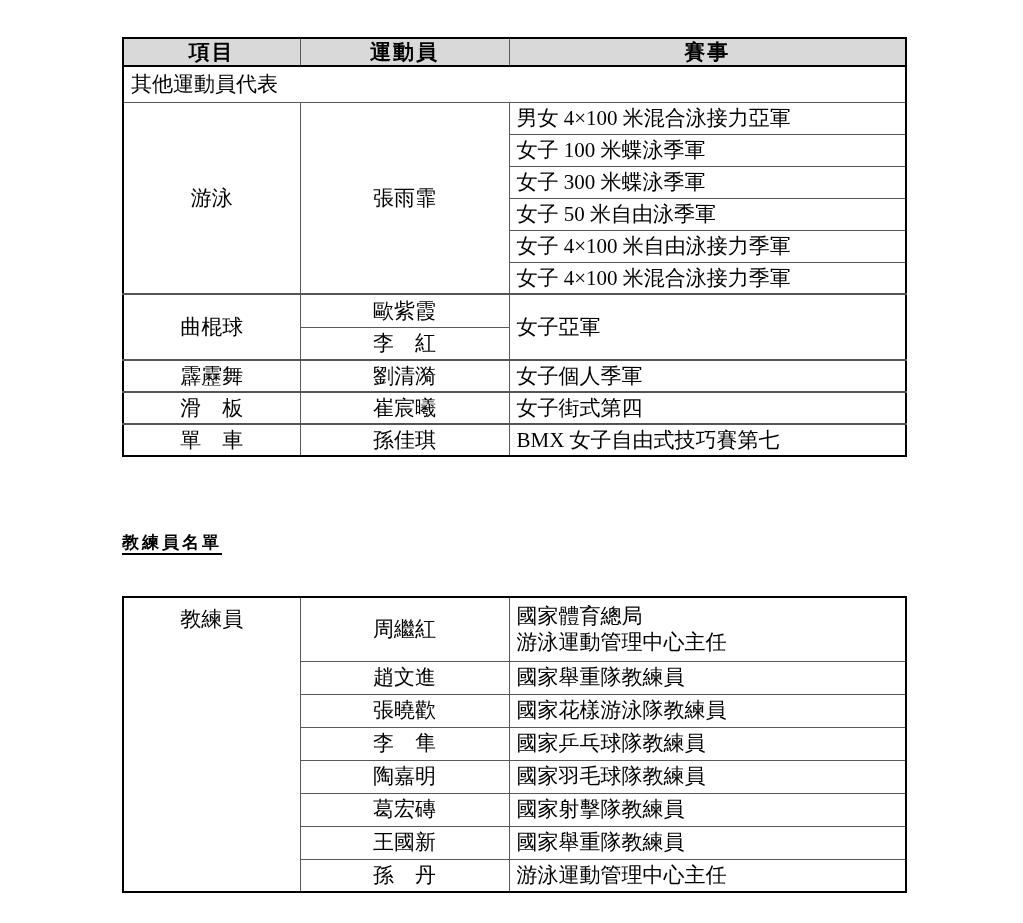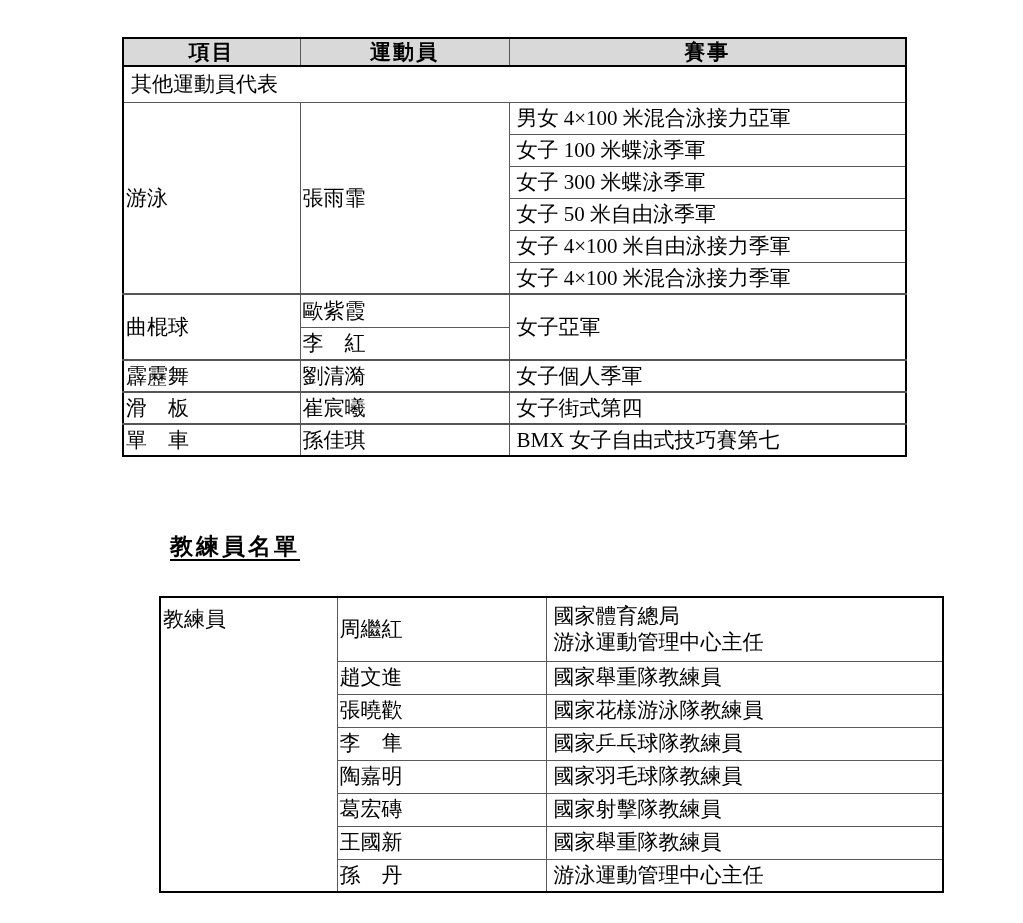--- a/index.html
+++ b/index.html
@@ -21,21 +21,21 @@
   table.doc-table {
     position: absolute;
     left: 122px;
     border-collapse: collapse;
     table-layout: fixed;
     width: 783px;
     font-size: 21px;
     line-height: 1.25;
   }
   #athletes-table { top: 37px; }
-  #coaches-table  { top: 596px; margin-left: 37px; }
+  #coaches-table  { top: 596px; }
   .doc-table col.c1 { width: 177px; }
   .doc-table col.c2 { width: 209px; }
   .doc-table col.c3 { width: 397px; }
   .doc-table td, .doc-table th {
     border: 1px solid #595959;
     padding: 0 2px;
     vertical-align: middle;
     font-weight: normal;
     overflow: hidden;
   }
@@ -48,36 +48,35 @@
     border-bottom: 2px solid #000000;
     border-top: 2px solid #000000;
   }
   tr.hdr        { height: 16px; margin-top: 23px; }
   tr.rsection   { height: 36px; }
   tr.revent     { height: 32px; }
   tr.rhockey    { height: 33px; }
   tr.rshort     { height: 32px; }
   tr.rcoach1    { height: 64px; }
   tr.rcoach     { height: 33px; }
-  td.center { text-align: left; }
+  td.center { text-align: center; }
   td.left   { text-align: left; padding-left: 7px; padding-right: 6px; }
   tr.gt td  { border-top: 2px solid #555555; }
   td.vtop   { vertical-align: top; padding-top: 8px; }
   td.preline { white-space: pre-line; }
   .section-heading {
     position: absolute;
     left: 122px;
     top: 531px;
-    font-size: 23px;
+    font-size: 17px;
     font-weight: bold;
     letter-spacing: 3px;
     text-decoration: underline;
     text-decoration-thickness: 2px;
     text-underline-offset: 5px;
-    margin-left: 48px;
   }
 </style>
 </head>
 <body>
 
 <div class="page">
 
   <table class="doc-table" id="athletes-table">
     <colgroup>
         <col class="c1">

